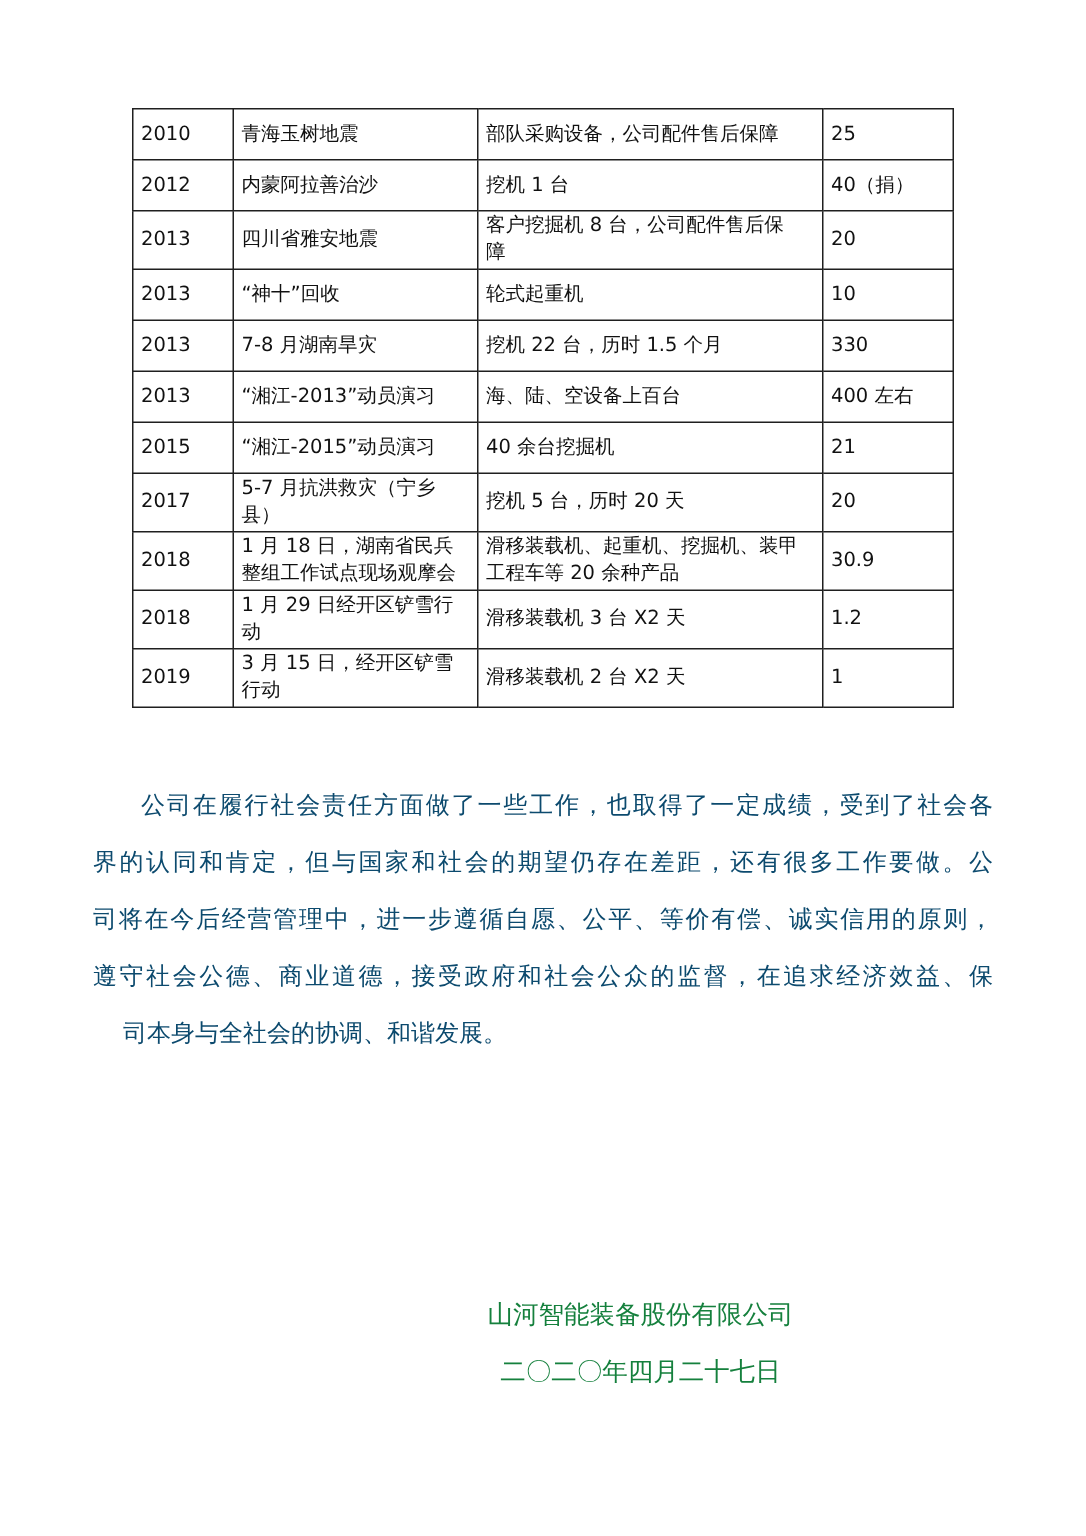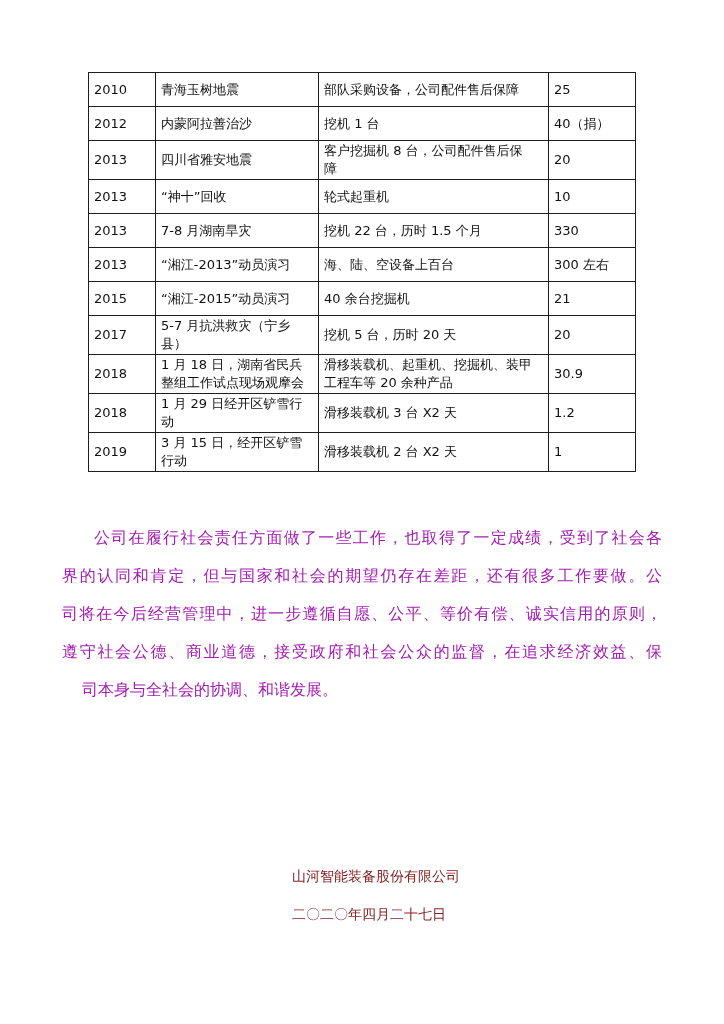--- a/index.html
+++ b/index.html
@@ -39,21 +39,21 @@
   }
 
   
   .paragraph {
     position: absolute;
     left: 62px;
     top: 519px;
     width: 600px;
     font-family: "Liberation Serif", "DejaVu Serif", serif;
     font-size: 16px;
-    color: #a21caf;
+    color: #0c4a6e;
   }
   .para-line {
     height: 38px;
     line-height: 38px;
     text-align: justify;
     text-align-last: justify;
     overflow: hidden;
   }
   .para-line.first {
     text-indent: 32px;
@@ -62,23 +62,24 @@
     text-align-last: left;
     margin-left: 20px;
   }
 
   
   .signature {
     position: absolute;
     left: 292px;
     top: 858px;
     width: 270px;
+    text-align: center;
     font-family: "Liberation Serif", "DejaVu Serif", serif;
-    font-size: 14px;
-    color: #7f1d1d;
+    font-size: 17px;
+    color: #15803d;
   }
   .sig-line {
     height: 38px;
     line-height: 38px;
     white-space: nowrap;
   }
 </style>
 </head>
 <body>
 
@@ -119,21 +120,21 @@
         <tr>
           <td>2013</td>
           <td>7-8 月湖南旱灾</td>
           <td>挖机 22 台，历时 1.5 个月</td>
           <td>330</td>
         </tr>
         <tr>
           <td>2013</td>
           <td>“湘江-2013”动员演习</td>
           <td>海、陆、空设备上百台</td>
-          <td>300 左右</td>
+          <td>400 左右</td>
         </tr>
         <tr>
           <td>2015</td>
           <td>“湘江-2015”动员演习</td>
           <td>40 余台挖掘机</td>
           <td>21</td>
         </tr>
         <tr>
           <td>2017</td>
           <td>5-7 月抗洪救灾（宁乡县）</td>

